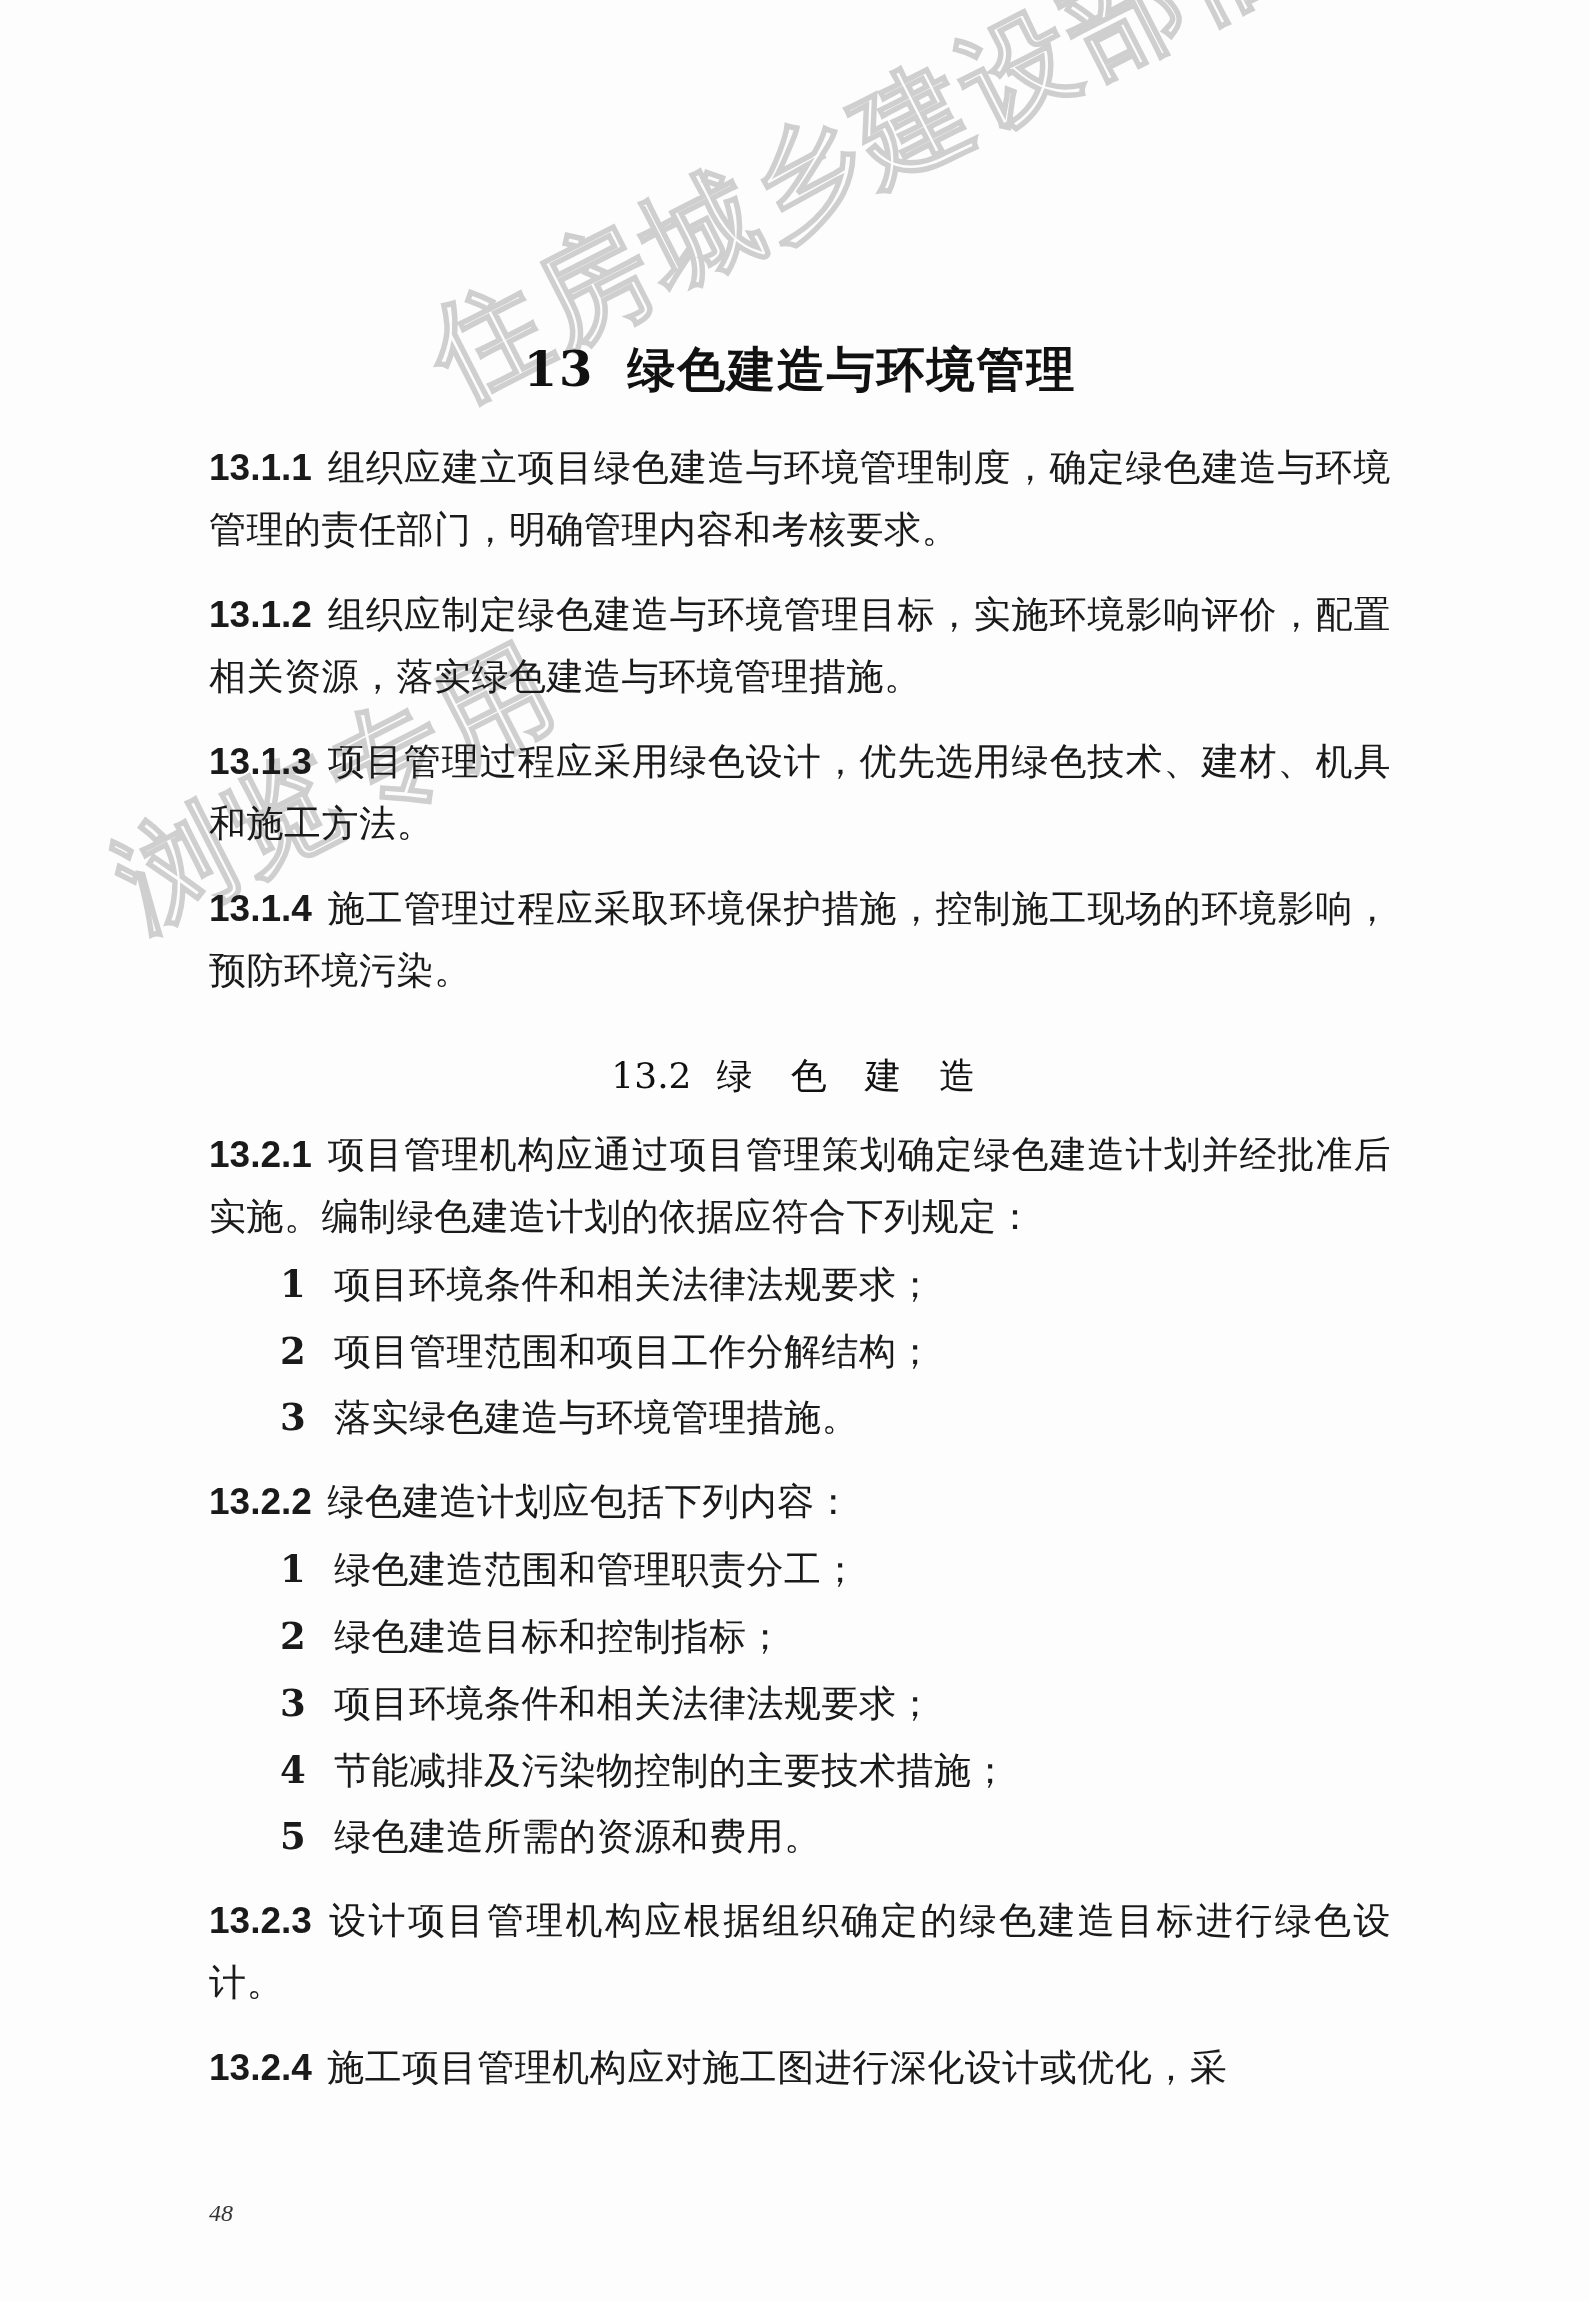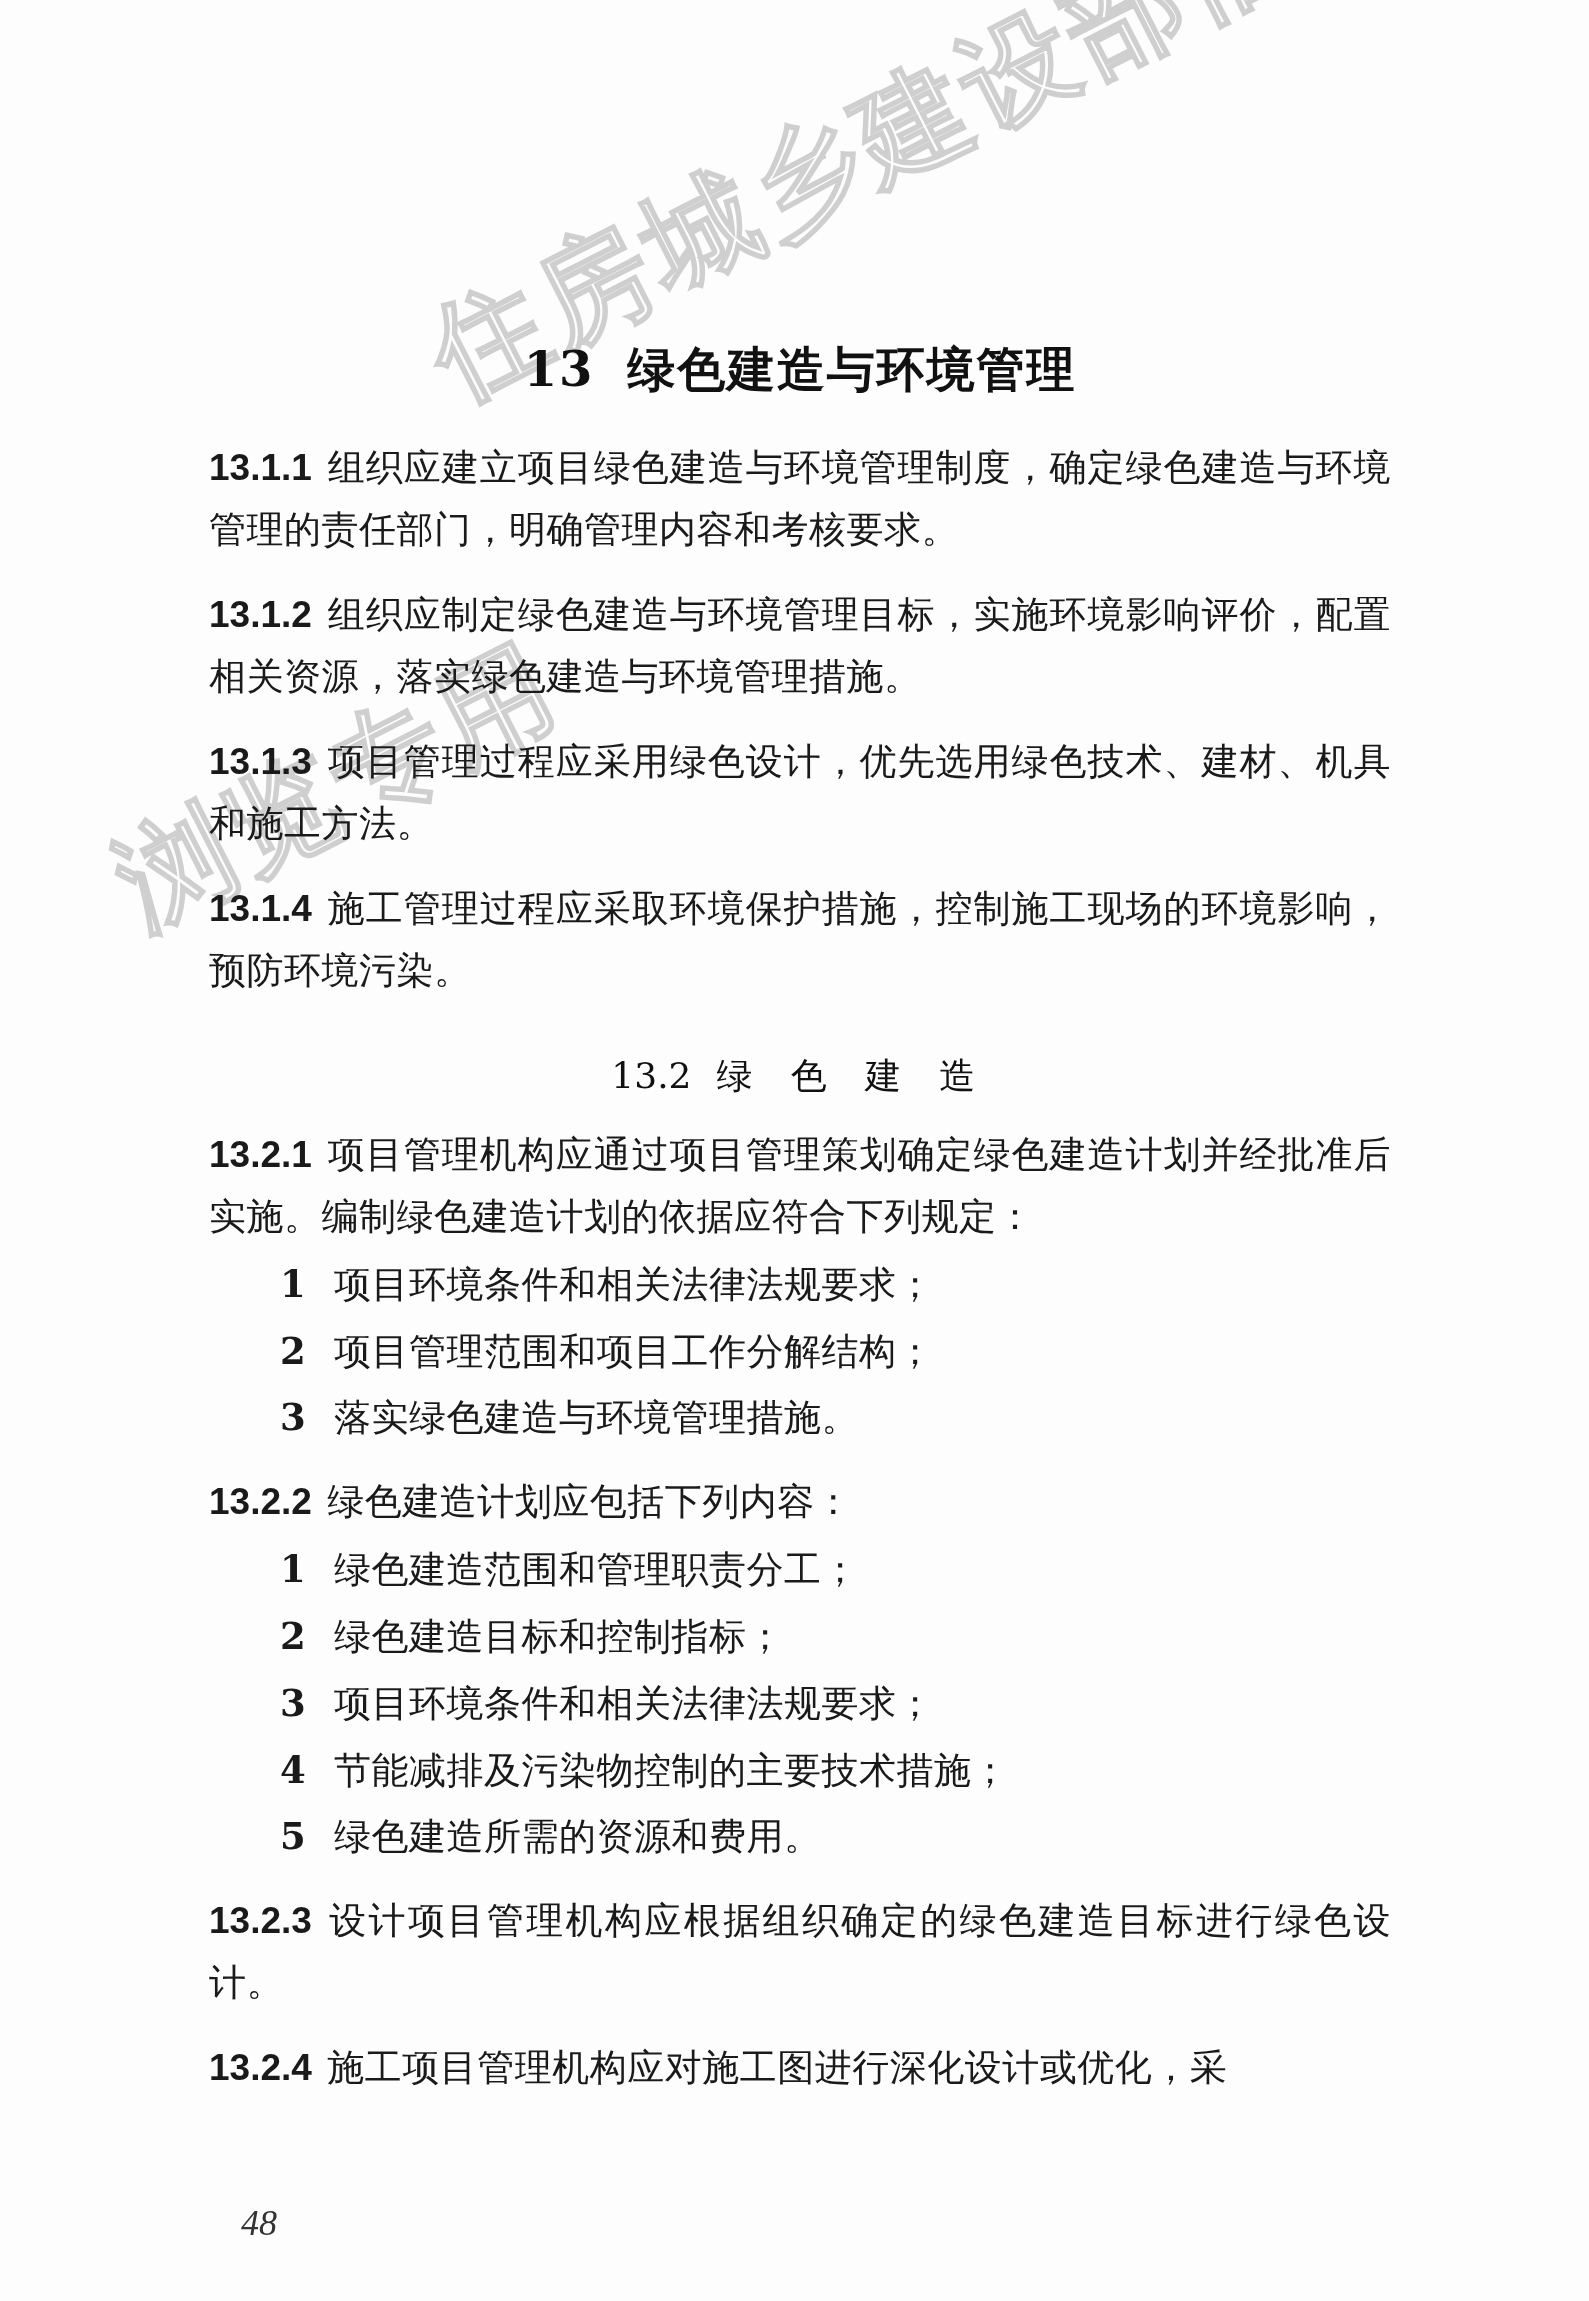--- a/index.html
+++ b/index.html
@@ -120,27 +120,26 @@
     font-weight: 700;
     display: inline-block;
     width: 54px;
   }
   .first-section-block .para:first-child {
     margin-top: 35px;
   }
   .page-number {
     position: absolute;
     left: 209px;
-    bottom: 58px;
+    bottom: 75px;
     font-family: "Liberation Serif", serif;
     font-style: italic;
-    font-size: 36px;
+    font-size: 24px;
     color: #333;
     z-index: 10;
-    margin-left: 32px;
   }
 </style>
 </head>
 <body>
 
 <div class="page">
 
   <div class="watermark">
     <div class="wm-line wm1">住房城乡建设部信息公开</div>
     <div class="wm-line wm2">浏览专用</div>

